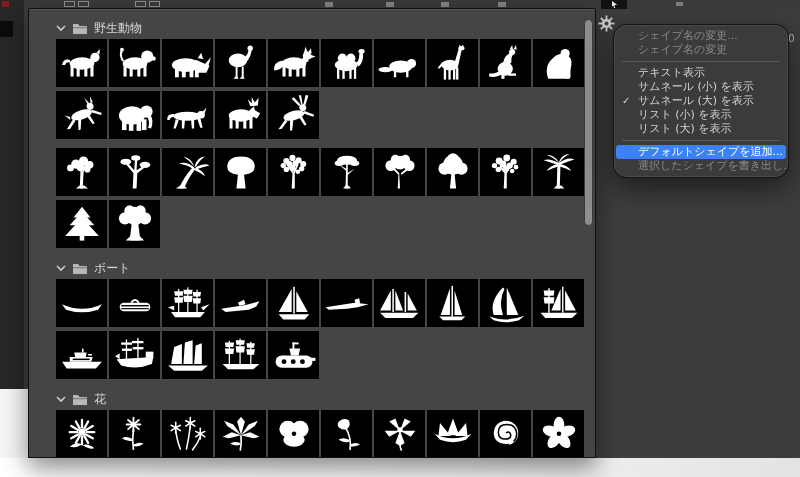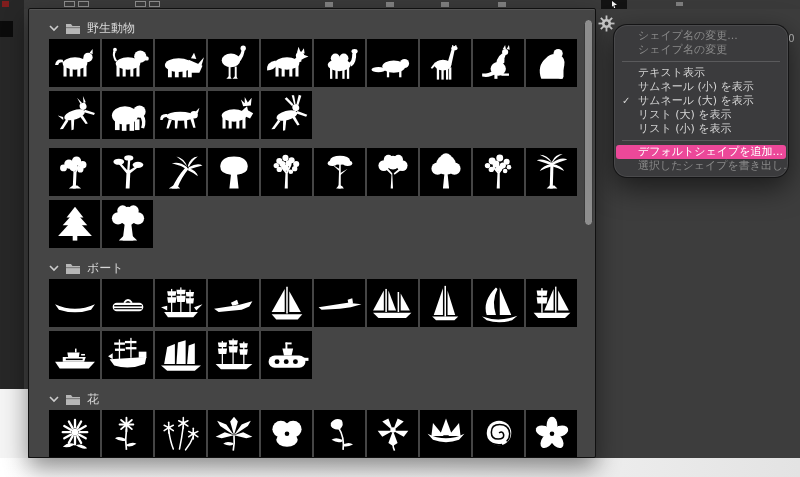--- a/index.html
+++ b/index.html
@@ -25,21 +25,21 @@
   .zoom-frag{position:absolute;left:782px;top:33px;font-size:10px;color:#b9b9b9;}
 
   
   .shapes-panel{
     position:absolute;left:28px;top:8px;width:568px;height:450px;box-sizing:border-box;
     background:#454545;border:1px solid #101010;border-radius:2px;
     box-shadow:0 10px 24px rgba(0,0,0,.45), inset 0 1px 0 rgba(255,255,255,.09);
     overflow:hidden;
   }
   .shapes-scroll{position:absolute;inset:0;padding:8px 0 0 20px;box-sizing:border-box;overflow:hidden;}
-  .shape-group{margin-top:9px;}
+  .shape-group{margin-top:9px;margin-left:7px;}
   .shape-group:first-child{margin-top:0;}
   .group-header{height:22px;display:flex;align-items:center;gap:6px;color:#d8d8d8;
     font-size:12px;cursor:default;}
   .group-header .chev{display:inline-flex;width:10px;}
   .group-header .fold{display:inline-flex;width:16px;}
   .tile-grid{display:grid;grid-template-columns:repeat(10,51px);grid-auto-rows:48px;gap:4px 2px;}
   .tile{background:#000;display:flex;align-items:center;justify-content:center;}
   .tile svg{width:46px;height:43px;}
   .scroll-thumb{position:absolute;left:555px;top:10px;width:9px;height:207px;border-radius:5px;
     background:#8e8e8e;border:1px solid #3a3a3a;box-sizing:border-box;}
@@ -50,21 +50,21 @@
   .popup-menu{
     position:absolute;left:613px;top:24px;width:176px;box-sizing:border-box;
     background:#3b3b3d;border:1px solid rgba(0,0,0,.65);border-radius:14px;
     box-shadow:0 10px 28px rgba(0,0,0,.55), inset 0 0 0 1px rgba(255,255,255,.08);
     padding:4px 0;font-size:11px;color:#d6d6d6;
   }
   .menu-item{position:relative;padding:1px 10px 1px 24px;line-height:12px;white-space:nowrap;
     overflow:hidden;cursor:default;}
   .menu-item .check{position:absolute;left:8px;top:1px;font-size:10px;}
   .menu-item.disabled{color:#8a8a8a;}
-  .menu-item.highlighted{background:#ec4899;color:#ffffff;border-radius:3px;margin:0 2px;
+  .menu-item.highlighted{background:#3b82f6;color:#ffffff;border-radius:3px;margin:0 2px;
     padding-left:22px;}
   .menu-sep{height:1px;background:rgba(255,255,255,.16);margin:4px 8px;}
 </style>
 </head>
 <body>
 
 <div class="options-bar">
   <div class="ob-pair" style="left:64px"></div>
   <div class="ob-pair" style="left:78px"></div>
   <div class="ob-pair" style="left:135px"></div>
@@ -760,18 +760,18 @@
     </svg>
   </div>
 
 <div class="popup-menu">
     <div class="menu-item disabled"><span>シェイプ名の変更...</span></div>
     <div class="menu-item disabled"><span>シェイプ名の変更</span></div>
     <div class="menu-sep"></div>
     <div class="menu-item"><span>テキスト表示</span></div>
     <div class="menu-item"><span>サムネール (小) を表示</span></div>
     <div class="menu-item"><span class="check">✓</span><span>サムネール (大) を表示</span></div>
+    <div class="menu-item"><span>リスト (小) を表示</span></div>
     <div class="menu-item"><span>リスト (大) を表示</span></div>
-    <div class="menu-item"><span>リスト (小) を表示</span></div>
     <div class="menu-sep"></div>
     <div class="menu-item highlighted"><span>デフォルトシェイプを追加...</span></div>
     <div class="menu-item disabled"><span>選択したシェイプを書き出し...</span></div>
   </div>
 
 </body></html>

